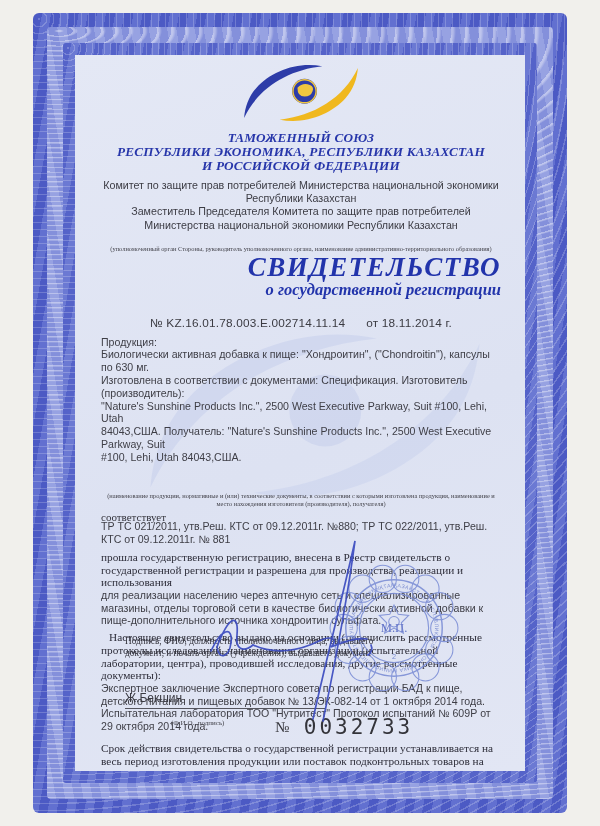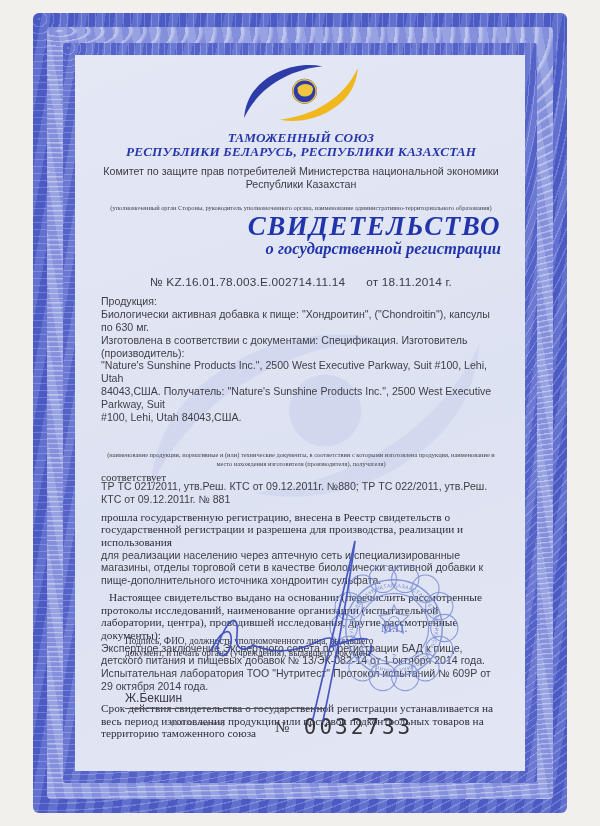--- a/index.html
+++ b/index.html
@@ -89,25 +89,27 @@
                 <path d="M6,64 C22,30 56,10 94,6 C66,0 36,12 20,30 C11,40 7,52 6,64 Z" fill="#2d3ca8"></path>
                 <path d="M134,8 C118,42 84,62 46,66 C74,72 104,60 120,42 C129,32 133,20 134,8 Z" fill="#f0b81e"></path>
                 <circle cx="74" cy="34" r="14" fill="#2d3ca8"></circle>
                 <circle cx="74" cy="34" r="13" fill="none" stroke="#f0c63f" stroke-width="1.6"></circle>
                 <path d="M66,30 q6,-6 14,-3 q5,2 3,7 q-2,6 -9,6 q-8,0 -8,-10 Z" fill="#f0c63f"></path>
               </svg>
             </div>
 
             <div class="union-title">
               <div>ТАМОЖЕННЫЙ СОЮЗ</div>
-              <div>РЕСПУБЛИКИ БЕЛАРУСЬ, РЕСПУБЛИКИ КАЗАХСТАН</div>
+              <div>РЕСПУБЛИКИ ЭКОНОМИКА, РЕСПУБЛИКИ КАЗАХСТАН</div>
+              <div>И РОССИЙСКОЙ ФЕДЕРАЦИИ</div>
             </div>
 
             <div class="committee">
               <div>Комитет по защите прав потребителей Министерства национальной экономики Республики Казахстан</div>
+              <div>Заместитель Председателя Комитета по защите прав потребителей Министерства национальной экономики Республики Казахстан</div>
             </div>
 
             <div class="small-note">(уполномоченный орган Стороны, руководитель уполномоченного органа, наименование административно-территориального образования)</div>
 
             <div class="doc-title">СВИДЕТЕЛЬСТВО</div>
             <div class="doc-subtitle">о государственной регистрации</div>
 
             <div class="number-line">
               <span>№</span>
               <span>KZ.16.01.78.003.E.002714.11.14</span>

